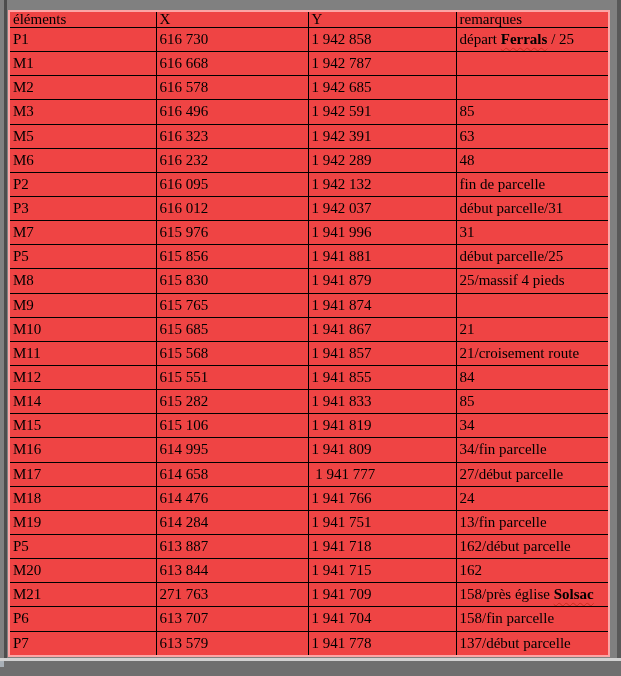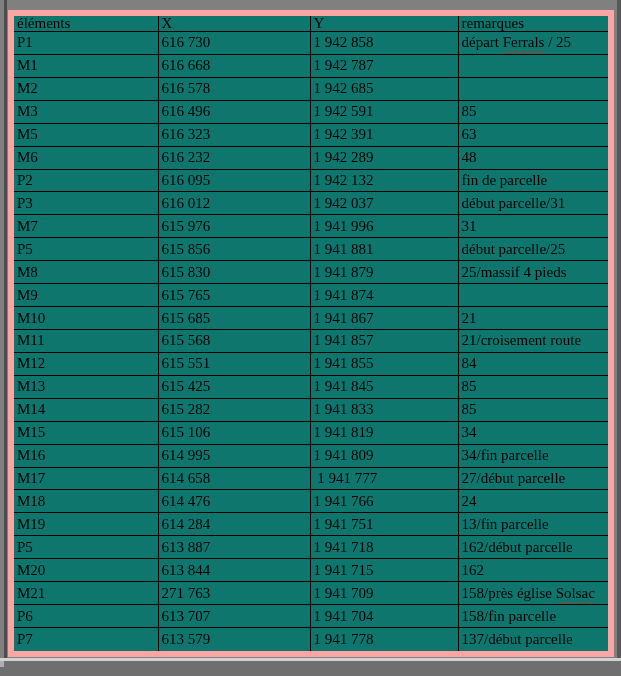--- a/index.html
+++ b/index.html
@@ -55,42 +55,43 @@
     background: #a9b0b7;
   }
   table.coords {
     position: absolute;
     left: 8px;
     top: 10px;
     width: 600px;
     height: 647px;
     border-collapse: collapse;
     table-layout: fixed;
-    background: #0f766e;
-    border: 6px solid #fca5a5;
+    background: #ef4444;
+    border: 2px solid #fca5a5;
   }
   table.coords th,
   table.coords td {
     border: 1px solid #000000;
     font-size: 15px;
     font-weight: normal;
     text-align: left;
     vertical-align: middle;
     padding: 0 2px 0 3px;
     white-space: nowrap;
     overflow: hidden;
     line-height: 1;
     color: #000000;
   }
   .spell {
     text-decoration: underline;
     text-decoration-style: wavy;
     text-decoration-color: #cc2a1d;
     text-decoration-thickness: 1px;
     text-underline-offset: 3px;
+    font-weight: bold;
   }
 </style>
 </head>
 <body>
 
 <div class="edge-left"></div>
 <div class="edge-right"></div>
 <div class="bottom-light-line"></div>
 <div class="bottom-band"></div>
 <div class="corner-fragment"></div>
@@ -195,26 +196,20 @@
         <td>1 941 857</td>
         <td>21/croisement route</td>
       </tr>
       <tr>
         <td>M12</td>
         <td>615 551</td>
         <td>1 941 855</td>
         <td>84</td>
       </tr>
       <tr>
-        <td>M13</td>
-        <td>615 425</td>
-        <td>1 941 845</td>
-        <td>85</td>
-      </tr>
-      <tr>
         <td>M14</td>
         <td>615 282</td>
         <td>1 941 833</td>
         <td>85</td>
       </tr>
       <tr>
         <td>M15</td>
         <td>615 106</td>
         <td>1 941 819</td>
         <td>34</td>

